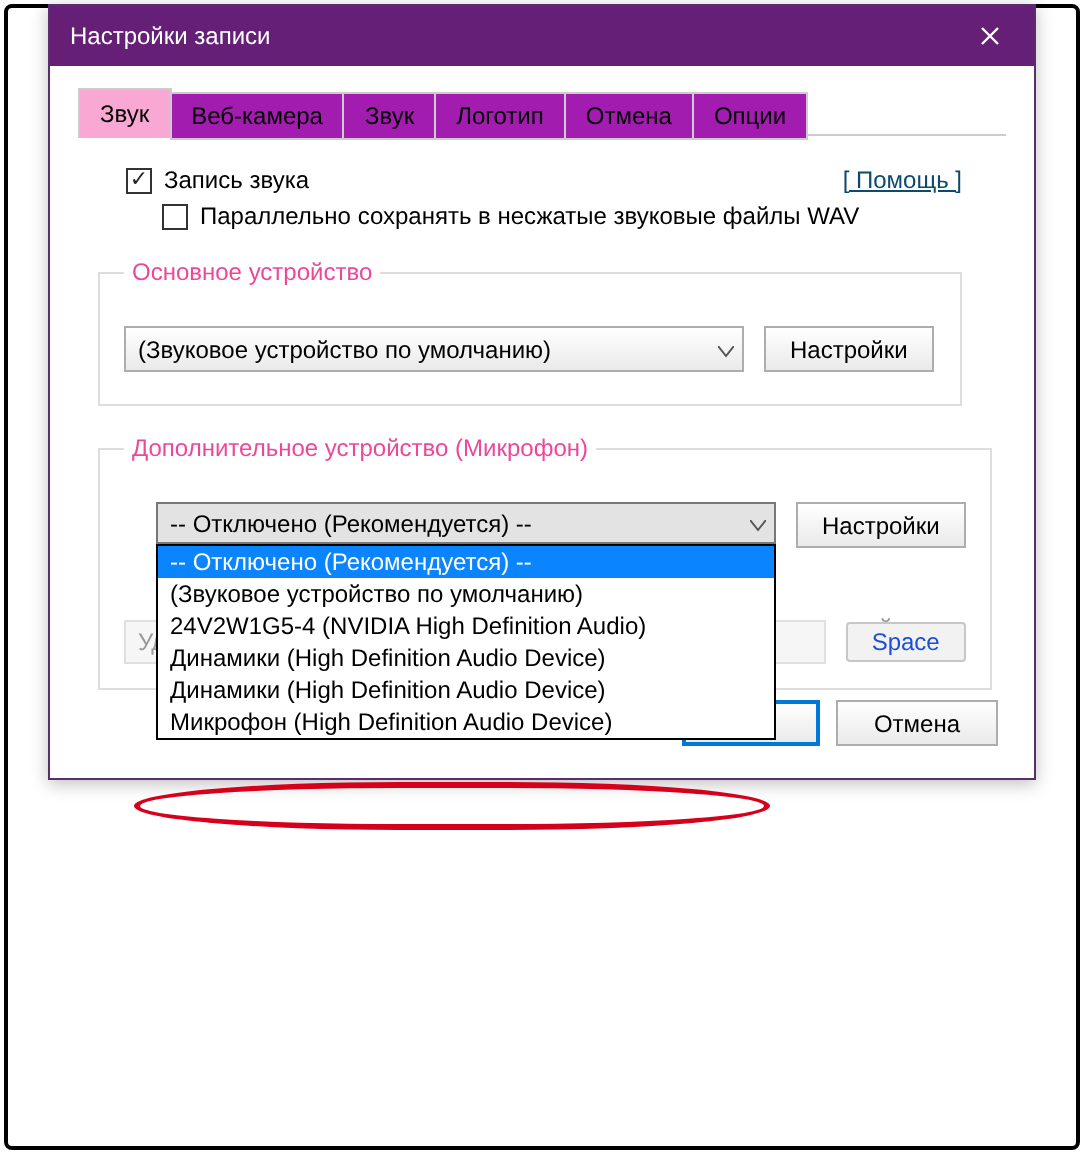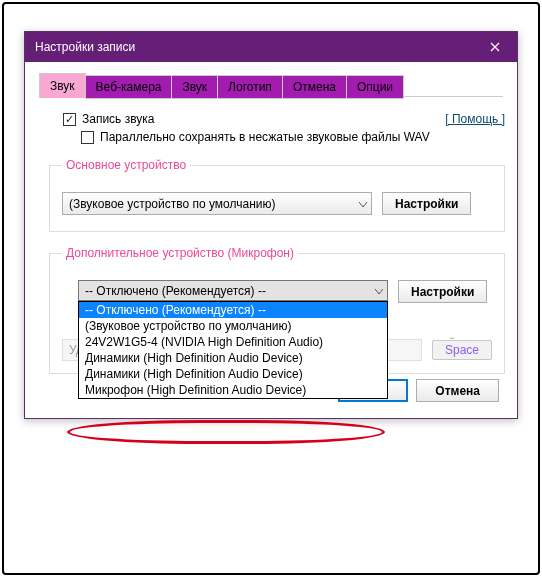--- a/index.html
+++ b/index.html
@@ -1,45 +1,45 @@
 <!DOCTYPE html>
 <html><head>
 <meta charset="utf-8">
 <style>
 * { box-sizing: border-box; margin: 0; padding: 0; font-family: "Segoe UI", Tahoma, sans-serif; font-size: 12px; }
 body { background: #fff; width: 542px; height: 577px; position: relative; overflow: hidden; }
 .outer-border { position: absolute; inset: 2px; border: 2px solid #000; border-radius: 4px; background: #fff; }
-.window { position: absolute; left: 24px; top: 31px; width: 494px; height: 388px; background: #fff; border: 1px solid #5a2d6b; box-shadow: 0 2px 8px rgba(0,0,0,.25); }
+.window { position: absolute; left: 24px; top: 2px; width: 494px; height: 388px; background: #fff; border: 1px solid #5a2d6b; box-shadow: 0 2px 8px rgba(0,0,0,.25); }
 .titlebar { height: 30px; background: #651f77; color: #fff; display: flex; align-items: center; justify-content: space-between; padding: 0 0 0 10px; }
 .titlebar .title { font-size: 12px; }
 .titlebar .close { width: 45px; height: 30px; display: flex; align-items: center; justify-content: center; color: #fff; }
 .tabs { display: flex; align-items: flex-end; padding: 10px 14px 0 14px; border-bottom: 1px solid transparent; position: relative; }
 .tabs::after { content: ""; position: absolute; left: 14px; right: 14px; bottom: 0; height: 1px; background: #ccc; }
 .tab { padding: 5px 10px; border: 1px solid #ccc; border-bottom: none; background: #f9a8d4; margin-right: -1px; position: relative; top: 1px; z-index: 2; }
 .tab.inactive { background: #a21caf; top: 2px; padding: 4px 10px; z-index: 1; border-bottom: 1px solid #ccc; }
-.content { padding: 14px 12px 10px 24px; }
+.content { padding: 14px 36px 10px 24px; }
 .row { display: flex; align-items: center; margin-bottom: 4px; }
 .checkbox { width: 13px; height: 13px; border: 1px solid #333; margin-right: 6px; display: inline-flex; align-items: center; justify-content: center; }
 .checkbox.checked::after { content: "✓"; font-size: 11px; color: #222; line-height: 1; }
 .help-link { margin-left: auto; color: #0c4a6e; text-decoration: underline; cursor: pointer; }
 fieldset { border: 1px solid #ddd; margin-top: 14px; padding: 14px 12px 16px 12px; }
 legend { padding: 0 4px; color: #ec4899; }
 .select { height: 23px; border: 1px solid #adadad; background: linear-gradient(#fff,#eaeaea); display: inline-flex; align-items: center; padding: 0 6px; position: relative; }
 .select .arrow { position: absolute; right: 4px; top: 50%; transform: translateY(-50%); }
-.btn { height: 23px; border: 1px solid #adadad; background: linear-gradient(#fff,#eaeaea); padding: 0 12px; display: inline-flex; align-items: center; justify-content: center; cursor: pointer; font-weight: bold; }
+.btn { height: 23px; border: 1px solid #adadad; background: linear-gradient(#fff,#eaeaea); padding: 0 12px; display: inline-flex; align-items: center; justify-content: center; cursor: pointer; }
 .btn.primary { border: 2px solid #0078d7; height: 23px; padding: 0 24px; }
 .dropdown-open { position: relative; margin-left: 16px; }
 .dd-selected { height: 21px; border: 1px solid #777; background: #e3e3e3; display: flex; align-items: center; padding: 0 6px; width: 310px; position: relative; }
 .dd-selected .arrow { position: absolute; right: 4px; }
 .dd-list { position: absolute; left: 0; top: 21px; width: 310px; border: 1px solid #000; background: #fff; z-index: 50; }
 .dd-item { padding: 1px 6px; white-space: nowrap; overflow: hidden; }
 .dd-item.hl { background: #0a84ff; color: #fff; }
 .ghost { color: #9a9a9a; }
 .shortcut-row { display: flex; align-items: center; gap: 10px; margin-top: 6px; }
-.key-chip { border: 1px solid #c7c7c7; background: #f2f2f2; color: #8b5cf6; padding: 2px 12px; border-radius: 2px; }
+.key-chip { border: 1px solid #c7c7c7; background: #f2f2f2; color: #1d4ed8; padding: 2px 12px; border-radius: 2px; }
 .footer { position: absolute; right: 18px; bottom: 16px; display: flex; gap: 8px; }
 .highlight-oval { position: absolute; border: 3px solid #d6001c; border-radius: 50% / 60%; pointer-events: none; }
 </style>
 </head>
 <body>
 
 <div class="outer-border"></div>
 
 <div class="window">
   <div class="titlebar">

